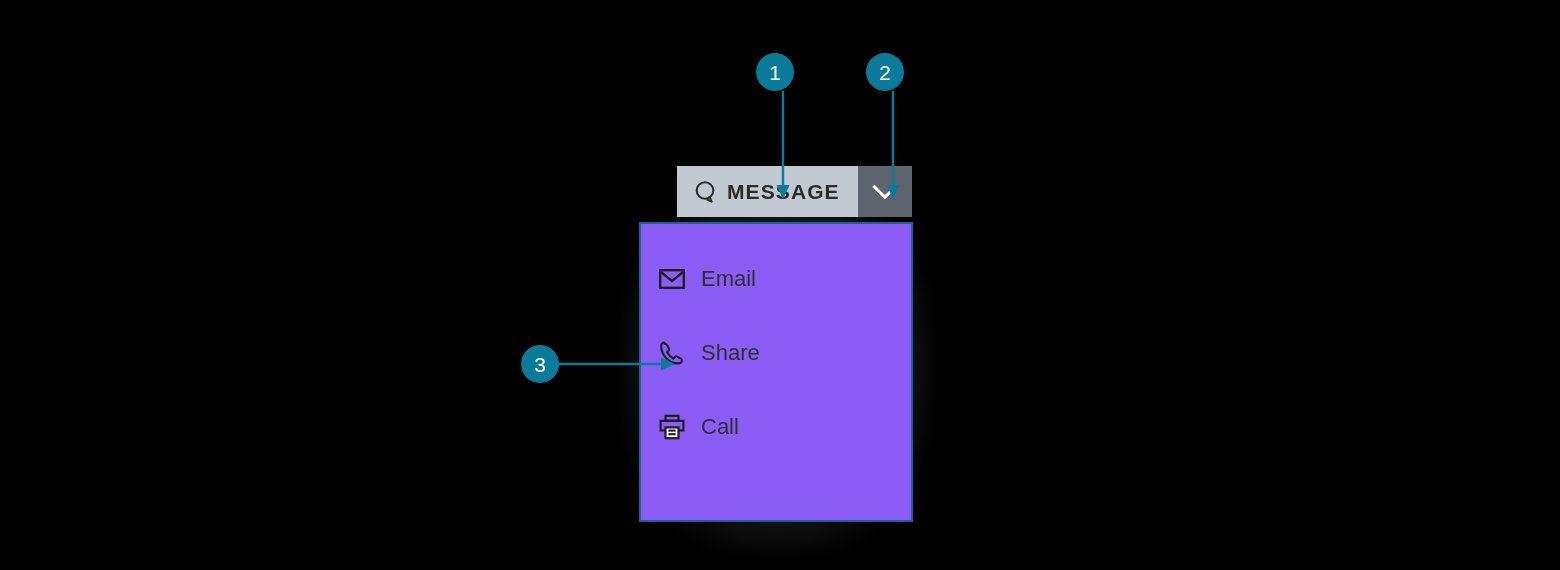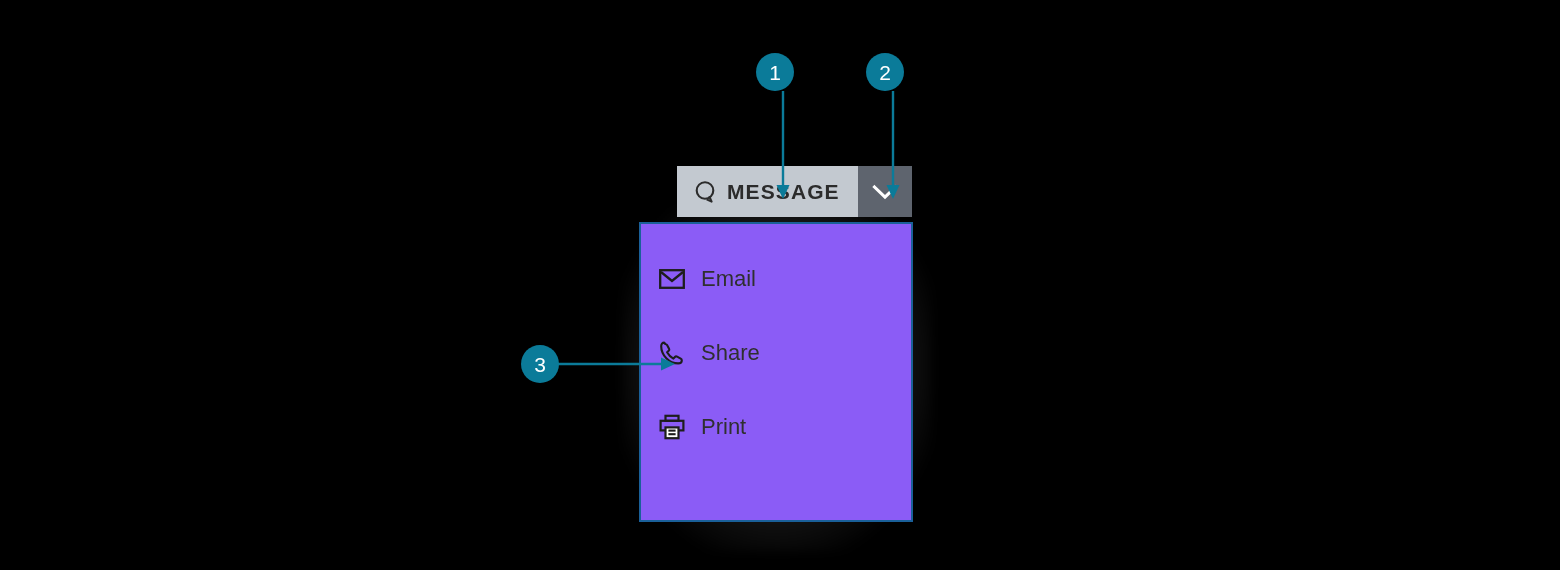--- a/index.html
+++ b/index.html
@@ -167,21 +167,21 @@
       <div class="menu-item">
         <span class="mi-icon">
           <svg width="26" height="26" viewBox="0 0 26 26">
             <rect x="6.5" y="1.8" width="13" height="5" fill="none" stroke="#1d1d1d" stroke-width="2.2"></rect>
             <rect x="1.6" y="6.8" width="22.8" height="9.6" fill="none" stroke="#1d1d1d" stroke-width="2.2"></rect>
             <rect x="6.5" y="13.4" width="13" height="10.8" fill="#ffffff" stroke="#1d1d1d" stroke-width="2.2"></rect>
             <line x1="9.4" y1="16.6" x2="16.6" y2="16.6" stroke="#1d1d1d" stroke-width="2.1"></line>
             <line x1="9.4" y1="20.2" x2="16.6" y2="20.2" stroke="#1d1d1d" stroke-width="2.1"></line>
           </svg>
         </span>
-        <span class="mi-label">Print</span>
+        <span class="mi-label">Call</span>
       </div>
 
 
     </div>
   </div>
 
   <div class="split-button">
     <div class="split-button-main">
       <span class="msg-icon">
         <svg width="22" height="24" viewBox="0 0 22 24">

